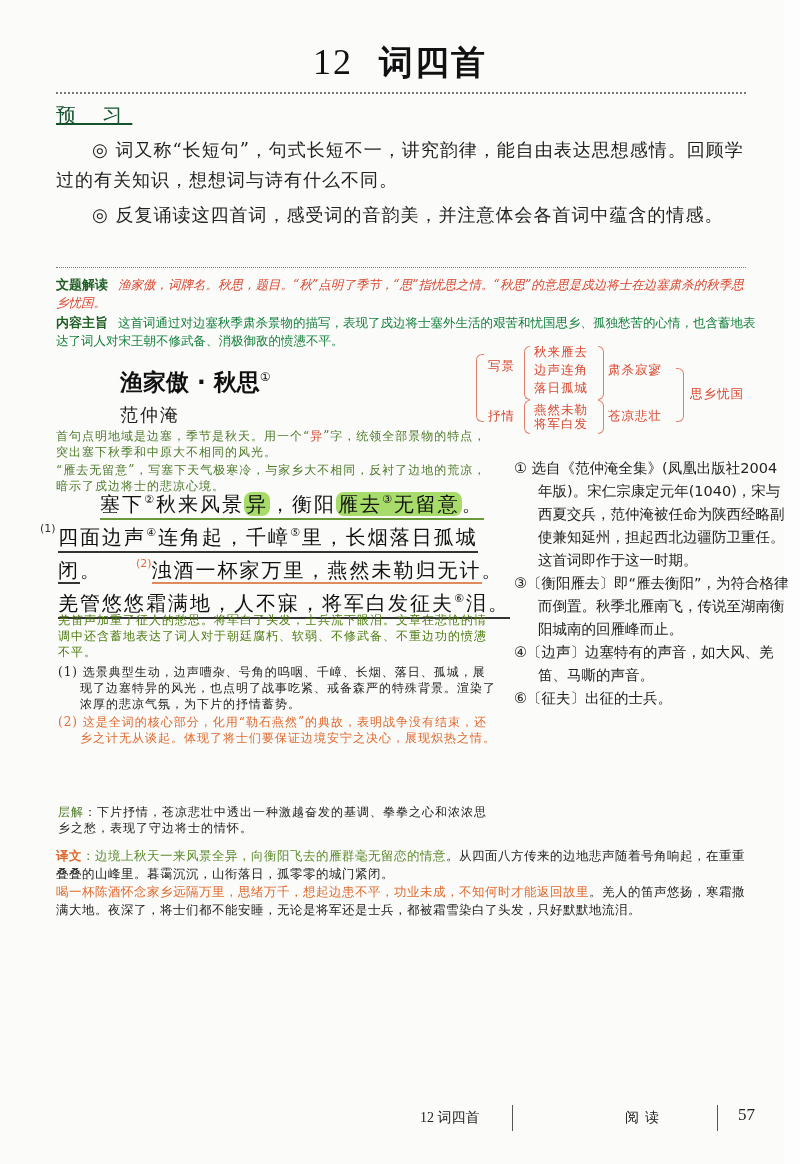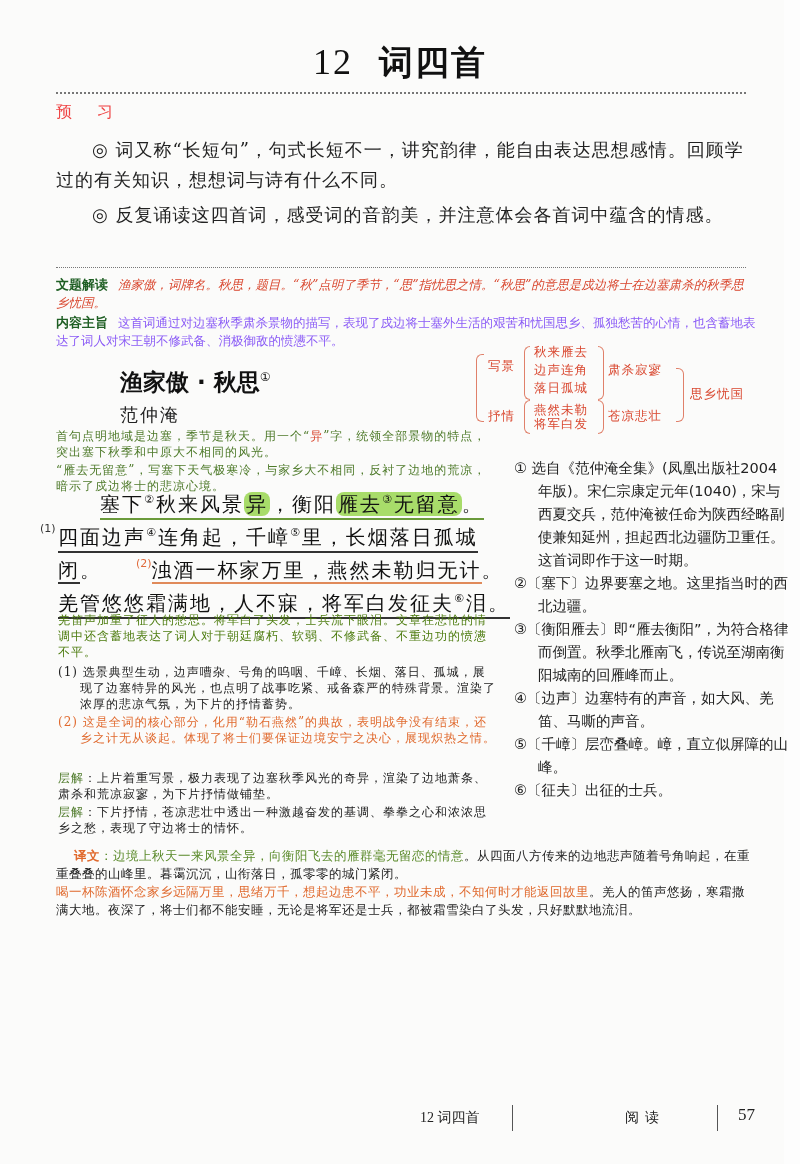--- a/index.html
+++ b/index.html
@@ -6,31 +6,31 @@
   html, body { width: 800px; height: 1164px; background: #fdfdfd; overflow: hidden; }
   body { position: relative; font-family: "DejaVu Serif", "Liberation Serif", serif; color: #222; }
   .page { position: absolute; left: 0; top: 0; width: 784px; height: 1164px; background: #fbfbfa; }
 
   .title { position: absolute; top: 40px; left: 0; width: 800px; text-align: center; font-size: 34px; font-weight: bold; color: #111; letter-spacing: 2px; }
   .title .num { margin-right: 26px; font-family: "Liberation Serif", serif; font-weight: normal; font-size: 36px; }
   .dots { position: absolute; left: 56px; width: 690px; height: 0; border-top: 2px dotted #777; }
   .dots.d1 { top: 92px; }
   .dots.d2 { top: 267px; border-top-width: 1.5px; }
 
-  .preview-label { position: absolute; left: 56px; top: 102px; font-size: 16px; color: #ef4444; letter-spacing: 10px; }
+  .preview-label { position: absolute; left: 56px; top: 102px; font-size: 20px; color: #14532d; letter-spacing: 10px; text-decoration: underline; }
   .preview-para { position: absolute; left: 56px; width: 700px; font-size: 18px; line-height: 30px; color: #222; text-indent: 2em; letter-spacing: 1px; }
   .preview-para.p1 { top: 135px; }
   .preview-para.p2 { top: 200px; }
 
   .analysis { position: absolute; left: 56px; width: 700px; font-size: 12.5px; line-height: 18px; font-family: "DejaVu Sans", sans-serif; }
   .analysis.a1 { top: 276px; }
   .analysis.a2 { top: 314px; }
   .analysis .tag { font-weight: bold; color: #1f5f24; margin-right: 10px; font-size: 13px; }
   .analysis .red { color: #d9472f; font-family: "DejaVu Serif", serif; font-style: italic; }
-  .analysis .dark { color: #8b5cf6; font-family: "DejaVu Serif", serif; }
+  .analysis .dark { color: #15803d; font-family: "DejaVu Serif", serif; }
 
   .poem-title { position: absolute; left: 120px; top: 367px; font-size: 23px; font-weight: bold; font-family: "DejaVu Sans", sans-serif; color: #111; }
   .poem-title sup { font-size: 12px; font-weight: normal; }
   .poem-author { position: absolute; left: 120px; top: 403px; font-size: 18px; color: #222; letter-spacing: 2px; }
 
   .green-note { position: absolute; left: 56px; width: 440px; font-size: 12px; line-height: 16px; color: #4e7a2a; font-family: "DejaVu Serif", serif; letter-spacing: 1px; }
   .green-note.g1 { top: 428px; }
   .green-note.g2 { top: 462px; }
   .green-note .red-char { color: #d9472f; }
 
@@ -61,21 +61,21 @@
   .footnotes { position: absolute; left: 514px; top: 457px; width: 275px; font-size: 14.5px; line-height: 23px; font-family: "DejaVu Sans", sans-serif; color: #222; }
   .fn { padding-left: 24px; text-indent: -24px; margin-bottom: 0; }
 
   .diagram { position: absolute; left: 476px; top: 344px; width: 320px; height: 90px; font-family: "DejaVu Serif", serif; font-size: 12.5px; color: #d9472f; }
   .diagram .t { position: absolute; white-space: nowrap; letter-spacing: 1px; }
   .br { position: absolute; border: 1.5px solid #e0806a; }
   .br.left { border-right: none; border-radius: 6px 0 0 6px; }
   .br.right { border-left: none; border-radius: 0 6px 6px 0; }
 
   .translation { position: absolute; left: 56px; top: 847px; width: 700px; font-size: 12.5px; line-height: 18px; font-family: "DejaVu Serif", serif; color: #222; letter-spacing: 0.5px; }
-  .translation .tlabel { color: #e0692d; font-weight: bold; margin-left: 18px; }
+  .translation .tlabel { color: #e0692d; font-weight: bold; }
   .translation .green { color: #5a8a2a; }
   .translation .orange { color: #e0692d; }
 
   .footer { position: absolute; top: 1105px; left: 0; width: 800px; height: 40px; font-family: "Liberation Serif", serif; color: #222; }
   .footer .chap { position: absolute; left: 420px; top: 4px; font-size: 14px; }
   .footer .sep { position: absolute; width: 1px; height: 26px; background: #555; top: 0; }
   .footer .sep.s1 { left: 512px; }
   .footer .sep.s2 { left: 717px; }
   .footer .section { position: absolute; left: 625px; top: 4px; font-size: 14px; letter-spacing: 6px; }
   .footer .pnum { position: absolute; left: 738px; top: 0px; font-size: 17px; }
@@ -144,33 +144,28 @@
   </div>
 
   <div class="poem-line l4">
     <span>羌管悠悠霜满地，人不寐，将军白发征夫</span><sup>⑥</sup><span>泪</span><span>。</span>
   </div>
 
   <div class="black-note b1">羌笛声加重了征人的愁思。将军白了头发，士兵流下眼泪。文章在悲怆的情调中还含蓄地表达了词人对于朝廷腐朽、软弱、不修武备、不重边功的愤懑不平。</div>
   <div class="list-note n1">(1) 选景典型生动，边声嘈杂、号角的呜咽、千嶂、长烟、落日、孤城，展现了边塞特异的风光，也点明了战事吃紧、戒备森严的特殊背景。渲染了浓厚的悲凉气氛，为下片的抒情蓄势。</div>
   <div class="list-note n2">(2) 这是全词的核心部分，化用“勒石燕然”的典故，表明战争没有结束，还乡之计无从谈起。体现了将士们要保证边境安宁之决心，展现炽热之情。</div>
 
-  <div class="layer y1">
-    <span class="lbl">层解</span><span>：上片着重写景，极力表现了边塞秋季风光的奇异，渲染了边地萧条、肃杀和荒凉寂寥，为下片抒情做铺垫。</span>
-  </div>
   <div class="layer y2">
     <span class="lbl">层解</span><span>：下片抒情，苍凉悲壮中透出一种激越奋发的基调、拳拳之心和浓浓思乡之愁，表现了守边将士的情怀。</span>
   </div>
 
   <div class="footnotes">
     <div class="fn">① 选自《范仲淹全集》(凤凰出版社2004年版)。宋仁宗康定元年(1040)，宋与西夏交兵，范仲淹被任命为陕西经略副使兼知延州，担起西北边疆防卫重任。这首词即作于这一时期。</div>
-    <div class="fn">②〔塞下〕边界要塞之地。这里指当时的西北边疆。</div>
     <div class="fn">③〔衡阳雁去〕即“雁去衡阳”，为符合格律而倒置。秋季北雁南飞，传说至湖南衡阳城南的回雁峰而止。</div>
     <div class="fn">④〔边声〕边塞特有的声音，如大风、羌笛、马嘶的声音。</div>
-    <div class="fn">⑤〔千嶂〕层峦叠嶂。嶂，直立似屏障的山峰。</div>
     <div class="fn">⑥〔征夫〕出征的士兵。</div>
   </div>
 
   <div class="translation">
     <span class="tlabel">译文</span><span class="green">：边境上秋天一来风景全异，向衡阳飞去的雁群毫无留恋的情意</span><span>。从四面八方传来的边地悲声随着号角响起，在重重叠叠的山峰里。暮霭沉沉，山衔落日，孤零零的城门紧闭。</span><br><span class="orange">喝一杯陈酒怀念家乡远隔万里，思绪万千，想起边患不平，功业未成，不知何时才能返回故里</span><span>。羌人的笛声悠扬，寒霜撒满大地。夜深了，将士们都不能安睡，无论是将军还是士兵，都被霜雪染白了头发，只好默默地流泪。</span>
   </div>
 
   <div class="footer">
     <span class="chap">12  词四首</span>
     <div class="sep s1"></div>

